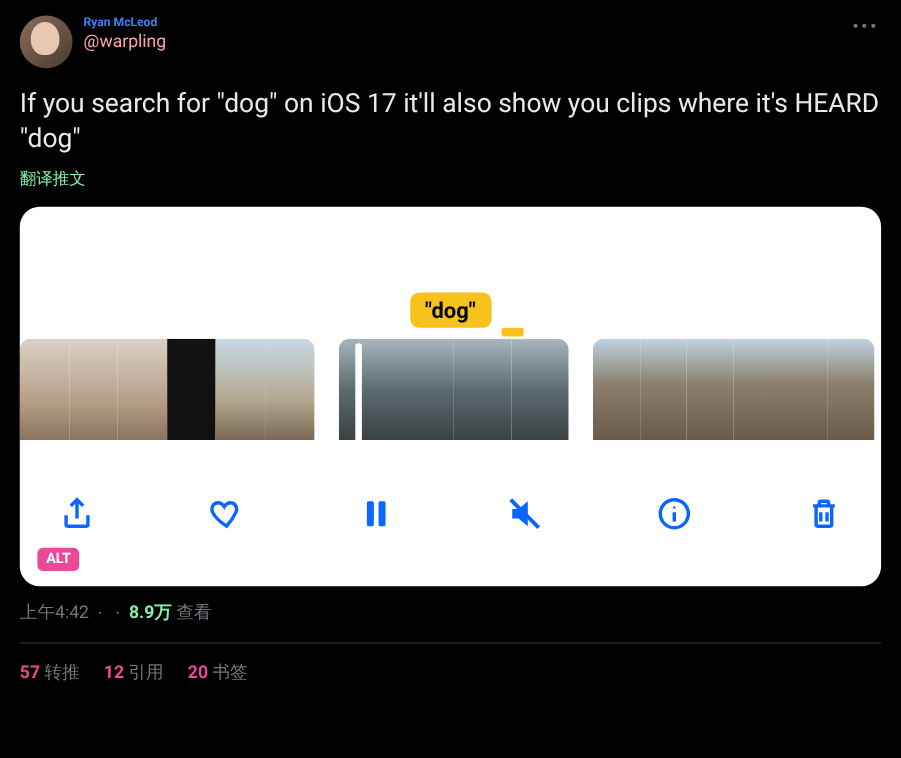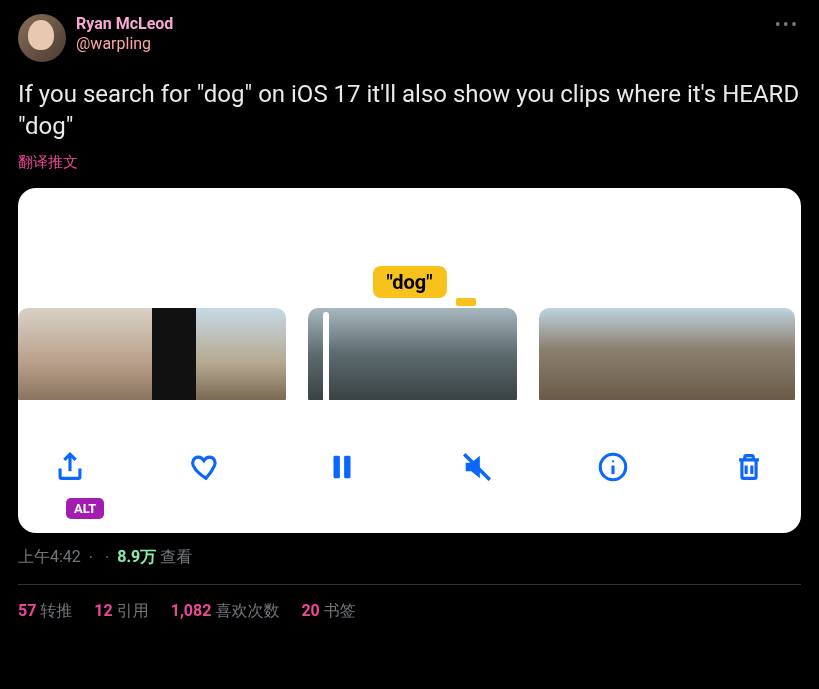--- a/index.html
+++ b/index.html
@@ -2,45 +2,45 @@
 <html><head>
 <meta charset="utf-8">
 <style>
   * { box-sizing: border-box; margin: 0; padding: 0; }
   html, body { width: 819px; height: 689px; background: #000; font-family: -apple-system, BlinkMacSystemFont, "Segoe UI", Roboto, Helvetica, Arial, sans-serif; color: #e7e9ea; overflow: hidden; }
   .tweet { padding: 14px 18px 0 18px; position: relative; }
   .header { display: flex; align-items: flex-start; gap: 10px; }
   .avatar { width: 48px; height: 48px; border-radius: 50%; background: linear-gradient(135deg,#8a6d5a 0%, #4a3b30 100%); flex-shrink: 0; position: relative; overflow: hidden; }
   .avatar::after{content:"";position:absolute;left:10px;top:6px;width:26px;height:30px;border-radius:50% 50% 45% 45%;background:#e6c9b0;}
   .name-block { display: flex; flex-direction: column; line-height: 1.25; }
-  .display-name { font-weight: 700; font-size: 16px; color: #f9a8d4; }
+  .display-name { font-weight: 700; font-size: 11px; color: #3b82f6; }
   .handle { font-size: 16px; color: #fca5a5; }
   .more { position: absolute; right: 20px; top: 14px; color: #71767b; font-size: 18px; letter-spacing: 2px; cursor: pointer; }
   .body-text { margin-top: 16px; font-size: 24px; line-height: 1.35; font-weight: 400; }
-  .translate { color: #ec4899; font-size: 15px; margin-top: 10px; cursor: pointer; }
+  .translate { color: #86efac; font-size: 15px; margin-top: 10px; cursor: pointer; }
   .media { margin-top: 16px; border-radius: 18px; overflow: hidden; background: #fff; position: relative; }
   .media-inner { width: 100%; height: 345px; display: flex; flex-direction: column; }
   .caption-area { flex: 0 0 120px; position: relative; }
   .caption-bubble { position: absolute; left: 50%; transform: translateX(-50%); top: 78px; background: #f8c21c; color: #000; font-weight: 700; font-size: 20px; padding: 4px 14px; border-radius: 8px; }
   .playhead-mark { position:absolute; left:56%; top:110px; width:20px; height:8px; background:#f8c21c; border-radius:2px;}
   .timeline { flex: 0 0 100px; display: flex; align-items: stretch; gap: 22px; padding: 0 6px 0 0; overflow: hidden; }
   .clip-group { display: flex; gap: 0; border-radius: 10px; overflow: hidden; position: relative;}
   .clip-group .frame { width: 46px; height: 92px; background:#888; }
   .group-a .frame { background: linear-gradient(180deg,#d9d2c6 0%, #b89f8a 60%, #8a745f 100%); }
   .group-a .frame.dark { background: #111; }
   .group-a .frame.people { background: linear-gradient(180deg,#c7d9e6 0%, #b5a890 60%, #7a6a55 100%); }
   .group-b { position: relative; }
   .group-b .frame { width: 54px; background: linear-gradient(180deg,#a8b7bf 0%, #5d6b6e 50%, #3a4244 100%); }
   .group-b .playhead { position:absolute; left:15px; top:4px; bottom:4px; width:6px; background:#fff; border-radius:3px; }
   .group-c .frame { width: 44px; background: linear-gradient(180deg,#bfd3e0 0%, #8b7f6e 45%, #6a5b48 100%); }
   .toolbar { flex: 1; display: flex; align-items: center; justify-content: space-between; padding: 0 28px 6px 28px; }
   .tb-btn { width: 48px; height: 48px; display:flex; align-items:center; justify-content:center; color:#0a66ff; cursor:pointer; }
   .tb-btn svg { width: 34px; height: 34px; stroke:#0a66ff; fill:none; stroke-width:2.2; }
   .tb-btn.pause svg rect{ fill:#0a66ff; stroke:none;}
-  .alt-badge { position: absolute; left: 16px; bottom: 14px; background:#a21caf; color:#fff; font-weight:700; font-size:13px; padding:3px 8px; border-radius:5px;margin-left:32px; }
+  .alt-badge { position: absolute; left: 16px; bottom: 14px; background:#ec4899; color:#fff; font-weight:700; font-size:13px; padding:3px 8px; border-radius:5px; }
   .meta-row { margin-top: 14px; font-size: 16px; color:#71767b; display:flex; gap:4px; align-items:center; }
   .meta-row .sep{padding:0 4px;}
   .views-num { color:#86efac; font-weight:700; }
   .divider { height:1px; background:#2f3336; margin-top:16px; }
   .stats-row { display:flex; gap:22px; padding:16px 0 0 0; font-size:16px; color:#71767b; }
   .stats-row b { color:#ec4899; font-weight:700; margin-right:4px;}
 </style>
 </head>
 <body>
 
@@ -134,16 +134,15 @@
     <span class="sep">·</span>
     <span class="views-num">8.9万</span>
     <span>查看</span>
   </div>
 
   <div class="divider"></div>
 
   <div class="stats-row">
     <span><b>57</b><span>转推</span></span>
     <span><b>12</b><span>引用</span></span>
-    <span><b>1,082</b><span>喜欢次数</span></span>
     <span><b>20</b><span>书签</span></span>
   </div>
 </div>
 
 </body></html>

